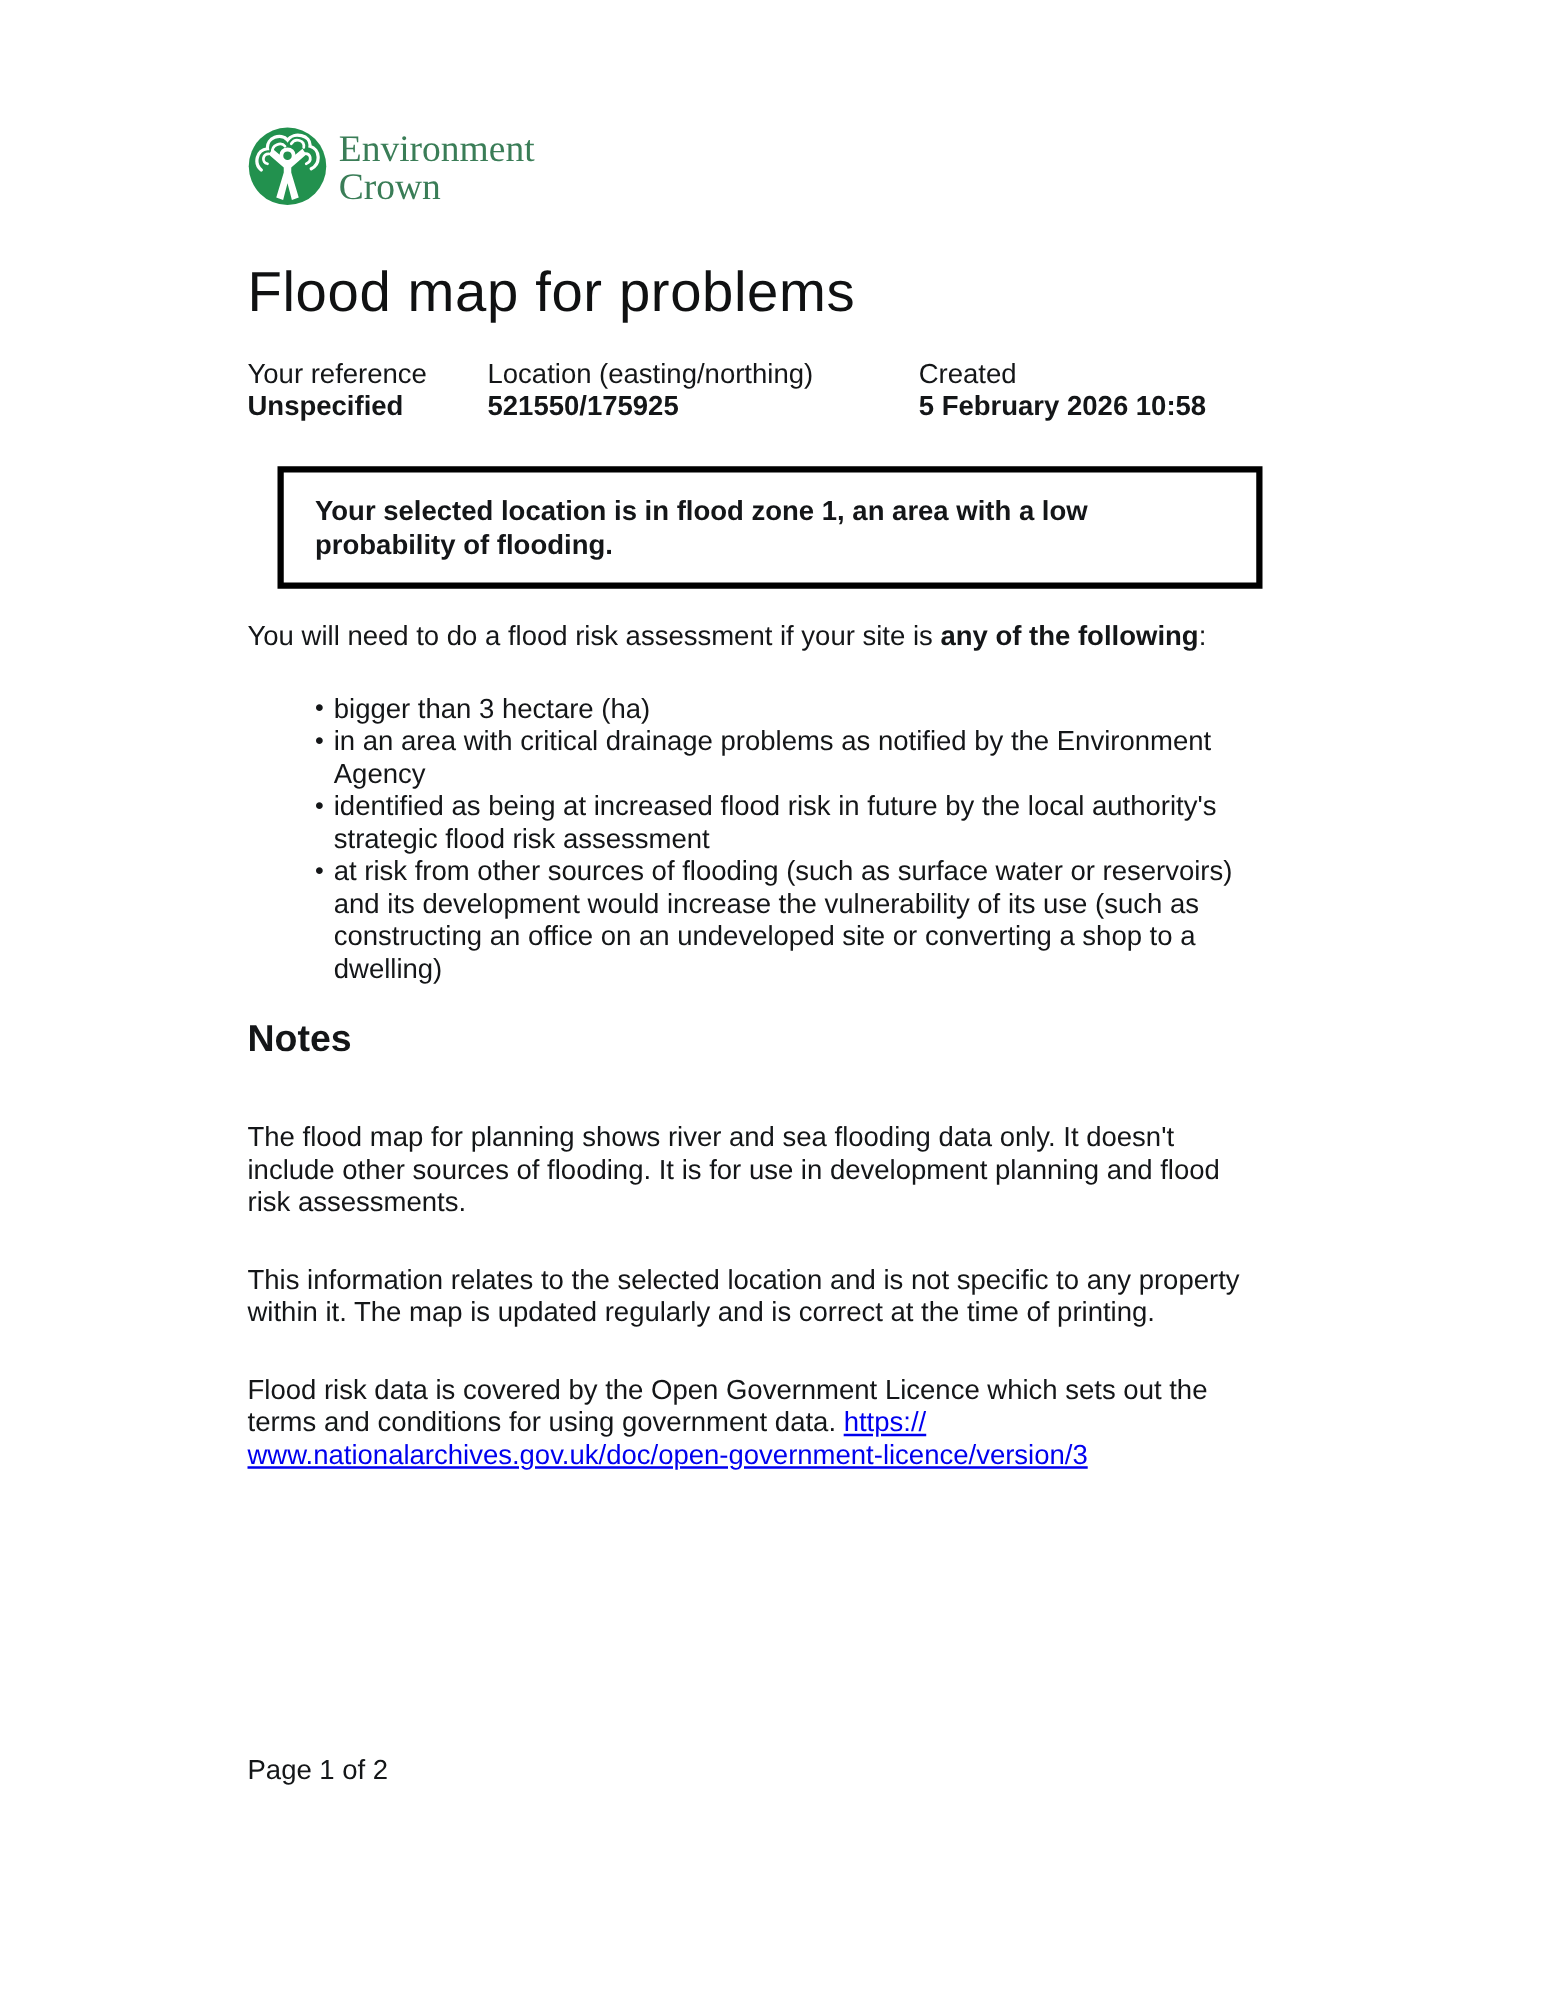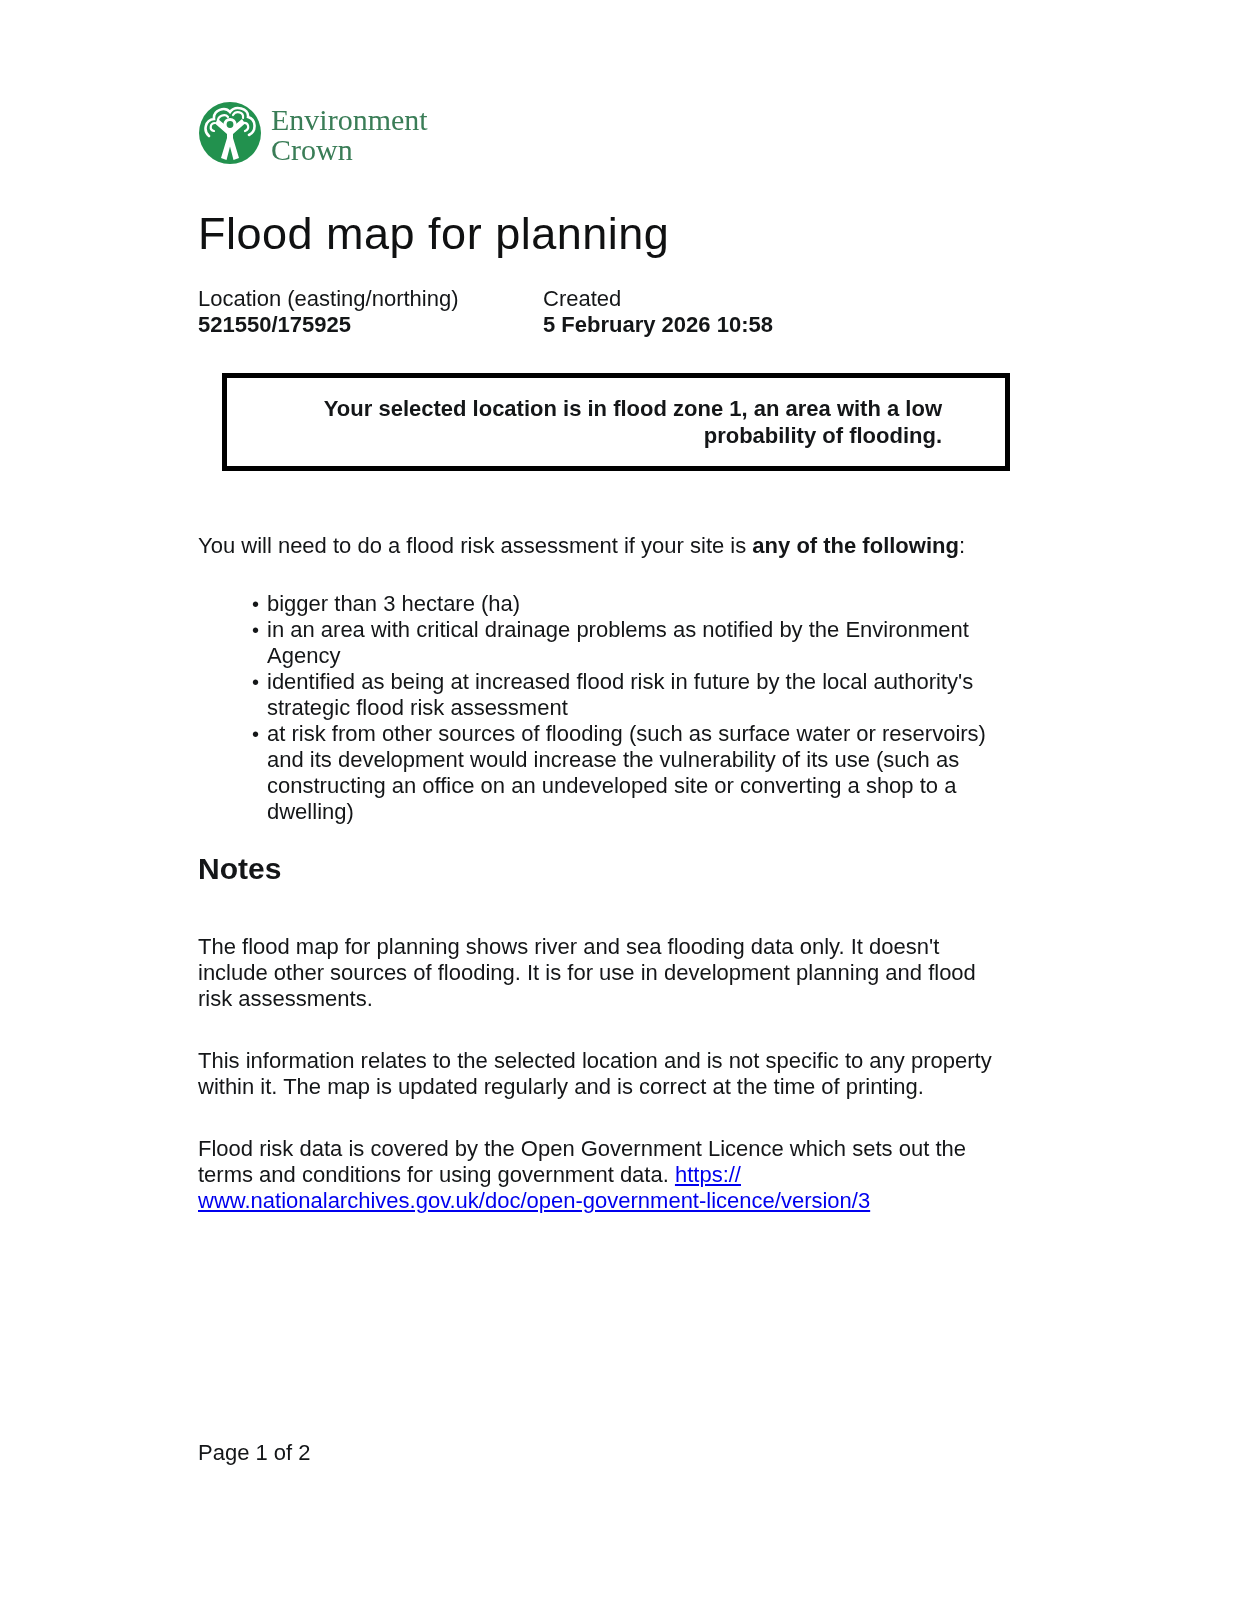--- a/index.html
+++ b/index.html
@@ -46,22 +46,21 @@
   .ref-col-1 { width: 192px; }
   .ref-col-2 { width: 345px; }
   .ref-col-3 { width: 260px; }
 
   
   .notice-box {
     width: 788px;
     margin-left: 24px;
     border: 5px solid #000000;
     padding: 17px 25px;
-    margin-bottom: 62px;
-    text-align: right;
+    margin-bottom: 25px;
   }
   .notice-box p { font-weight: bold; line-height: 27px; max-width: 690px; }
 
   
   .fra-intro { max-width: 800px; margin-bottom: 32px; }
   .fra-intro .bold { font-weight: bold; }
 
   
   .fra-list { list-style: none; padding-left: 54px; margin-bottom: 31px; max-width: 812px; }
   .fra-list li { position: relative; padding-left: 15px; max-width: 743px; }
@@ -99,23 +98,27 @@
 
       <path d="M32 29 L20 19 L17 23.5 L29 34 L29 38 L23 58 L28.5 60 L32 46.5 L35.5 60 L41 58 L35 38 L35 34 L47 23.5 L44 19 Z" fill="#ffffff"></path>
       <circle cx="32" cy="24.5" r="5" fill="#22914e" stroke="#ffffff" stroke-width="3.2"></circle>
     </svg>
     <div class="logo-text">
       <div>Environment</div>
       <div>Crown</div>
     </div>
   </div>
 
-  <h1 class="doc-title">Flood map for planning</h1>
+  <h1 class="doc-title">Flood map for problems</h1>
 
   <div class="ref-row">
+    <div class="ref-col ref-col-1">
+      <span class="ref-label">Your reference</span>
+      <span class="ref-value">Unspecified</span>
+    </div>
     <div class="ref-col ref-col-2">
       <span class="ref-label">Location (easting/northing)</span>
       <span class="ref-value">521550/175925</span>
     </div>
     <div class="ref-col ref-col-3">
       <span class="ref-label">Created</span>
       <span class="ref-value">5 February 2026 10:58</span>
     </div>
   </div>
 

